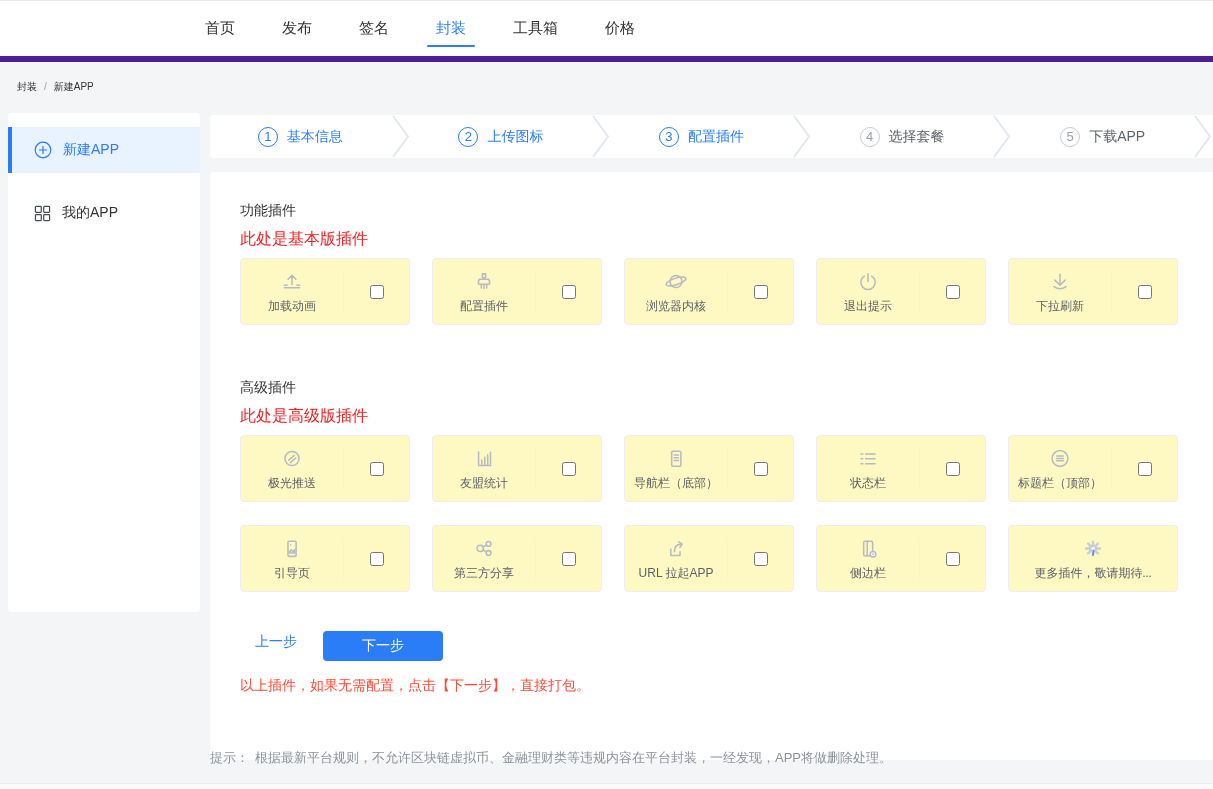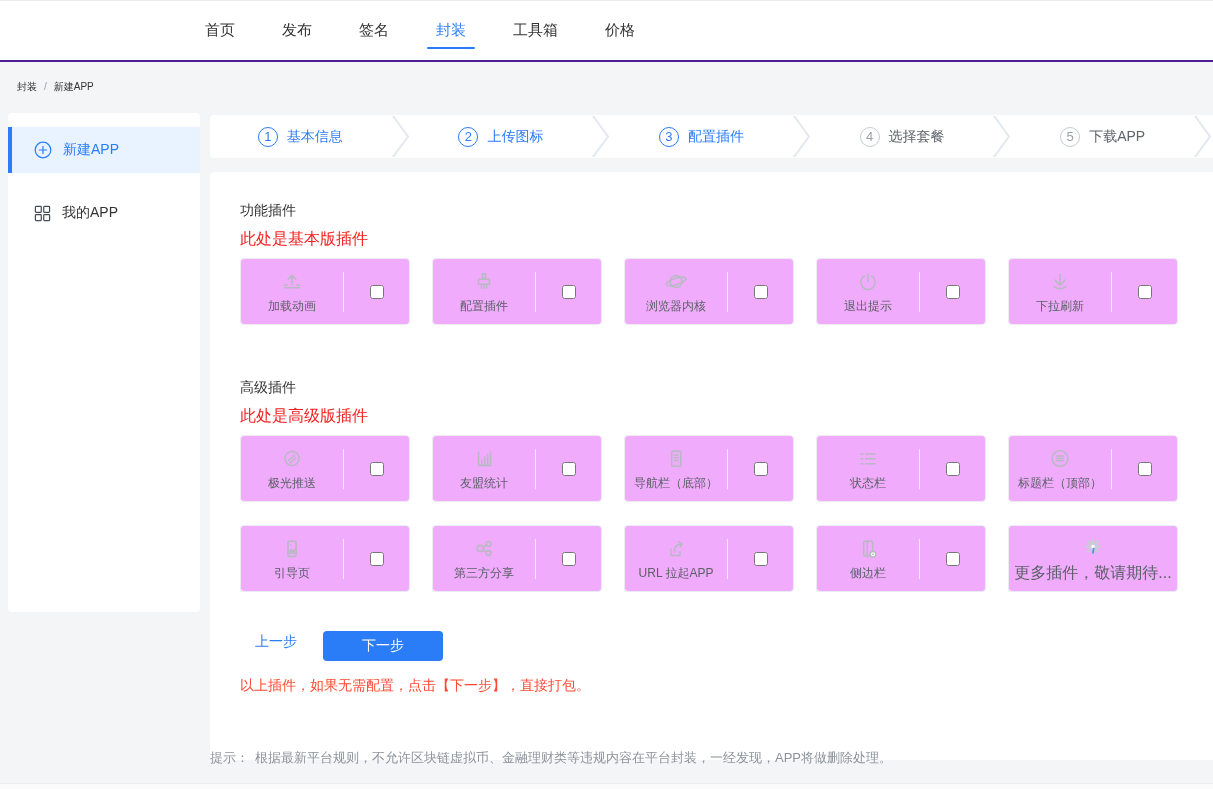--- a/index.html
+++ b/index.html
@@ -2,21 +2,21 @@
 <html><head>
 <meta charset="utf-8">
 <style>
   * { box-sizing: border-box; }
   html,body { margin:0; padding:0; }
   body { font-family:"Liberation Sans","DejaVu Sans",sans-serif; }
   .page { position:relative; width:1213px; height:789px; background:#f4f5f7; overflow:hidden; }
 
   
   .topnav { position:absolute; top:0; left:0; right:0; height:62px; background:#fff;
-            border-top:1px solid #e9ebef; border-bottom:2px solid #4c1d95;
+            border-top:1px solid #e9ebef; border-bottom:6px solid #4c1d95;
             display:flex; align-items:center; padding-left:205px; gap:47px; }
   .nav-item { font-size:15px; color:#333; cursor:pointer; position:relative; height:62px;
               display:flex; align-items:center; }
   .nav-item.active { color:#2a7cf7; }
   .nav-item.active::after { content:""; position:absolute; left:-9px; right:-9px; bottom:13px;
                             height:2px; background:#2a7cf7; border-radius:1px; }
 
   
   .breadcrumb { position:absolute; top:80px; left:17px; font-size:10px; color:#333; }
   .breadcrumb .sep { color:#9aa0a8; margin:0 7px; }
@@ -46,31 +46,31 @@
   
   .mainpanel { position:absolute; left:210px; top:172px; right:0; height:588px; background:#fff;
                border-radius:4px 0 0 4px; padding:28px 30px; }
   .sec-title { font-size:14px; color:#333; line-height:20px; margin:0 0 8px 0; }
   .sec-note  { font-size:16px; color:#f22020; line-height:22px; margin:0 0 8px 0; }
   .card-row { display:flex; gap:22px; }
   .row-basic { margin-bottom:52px; }
   .row-adv1 { margin-bottom:23px; }
   .row-adv2 { margin-bottom:35px; }
 
-  .plug-card { width:170px; height:67px; background:#f0abfc; border:1px solid #ebedf0; border-radius:4px;
+  .plug-card { width:170px; height:67px; background:#fef9c3; border:1px solid #ebedf0; border-radius:4px;
                display:flex; align-items:center; cursor:pointer; }
   .plug-left { width:102px; display:flex; flex-direction:column; align-items:center;
                justify-content:center; gap:2px; }
   .plug-icon { height:28px; display:flex; align-items:center; justify-content:center; }
   .plug-label { font-size:12px; color:#5c6167; white-space:nowrap; }
   .plug-div { width:1px; height:40px; background:#eef0f3; }
   .plug-right { flex:1; display:flex; align-items:center; justify-content:center; }
   .plug-right input[type=checkbox] { width:14px; height:14px; margin:0; cursor:pointer; }
   .plug-card.full { flex-direction:column; justify-content:center; gap:2px; }
-  .plug-card.full .plug-label { font-size:16px; }
+  .plug-card.full .plug-label { font-size:12px;font-family:Liberation Serif, serif; }
 
   .actions { display:flex; align-items:center; margin-top:35px; height:30px; }
   .prev-link { font-size:14px; color:#2a7cf7; margin:0 26px 0 15px; cursor:pointer; }
   .next-btn { width:120px; height:30px; background:#2a7cf7; color:#fff; font-size:14px; border:none;
               border-radius:4px; cursor:pointer; font-family:inherit;margin-top:8px; }
   .warn-note { font-size:14px; color:#ff4a33; margin-top:20px; }
 
   
   .tipbar { position:absolute; left:210px; top:749px; right:6px; font-size:13px; color:#8c929b;
             white-space:nowrap; }

